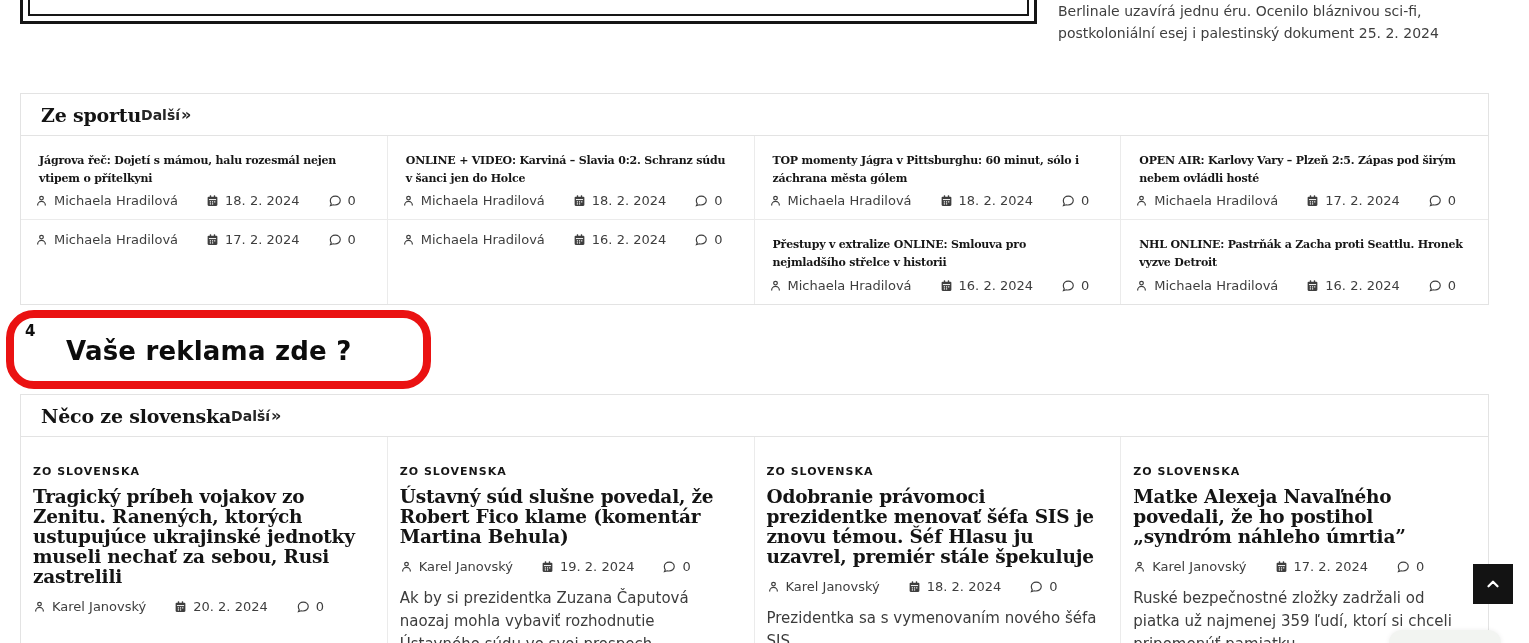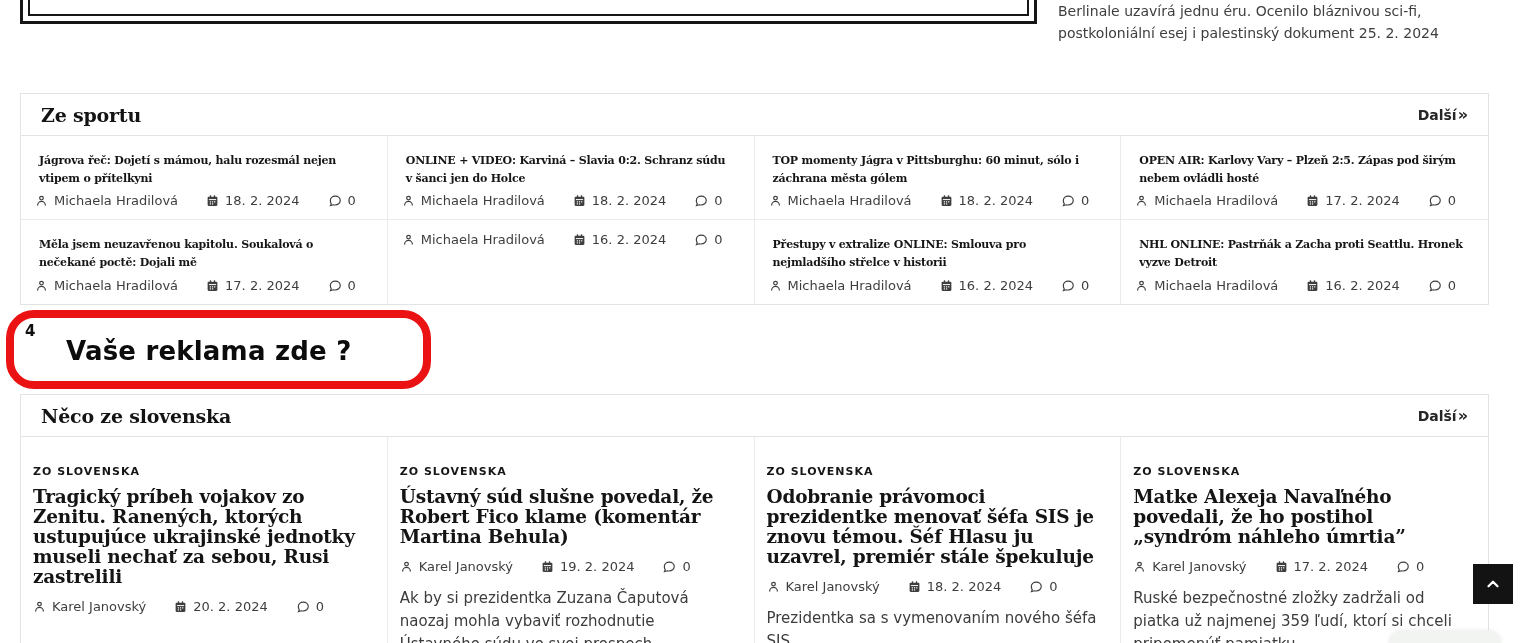--- a/index.html
+++ b/index.html
@@ -34,21 +34,21 @@
     box-sizing: border-box;
     background: #fff;
     border: 1px solid #e3e3e3;
   }
   #sports-section { top: 93px; height: 212px; }
   #slovakia-section { top: 394px; height: 330px; }
 
   .section-header {
     box-sizing: border-box;
     height: 42px; padding: 0 20px;
-    display: flex; align-items: center; justify-content: space-between;
+    display: flex; align-items: center; justify-content: flex-start;
     border-bottom: 1px solid #e3e3e3;
   }
   .section-title {
     margin: 0;
     font-family: "DejaVu Serif", serif;
     font-weight: 700; font-size: 19px; color: #141414;
     letter-spacing: -0.2px;
   }
   .more-link {
     display: flex; align-items: center; gap: 1px;
@@ -282,21 +282,20 @@
           <span class="meta-item">
               <svg width="14" height="14">
                 <use href="#i-comment"></use>
               </svg>
               <span>0</span>
             </span>
         </div>
       </article>
 
       <article class="sports-card">
-        <h3 class="sports-title">Měla jsem neuzavřenou kapitolu. Soukalová o nečekané poctě: Dojali mě</h3>
         <div class="meta">
           <span class="meta-item">
               <svg width="13" height="13">
                 <use href="#i-person"></use>
               </svg>
               <span>Michaela Hradilová</span>
             </span>
           <span class="meta-item">
               <svg width="13" height="13">
                 <use href="#i-cal"></use>

